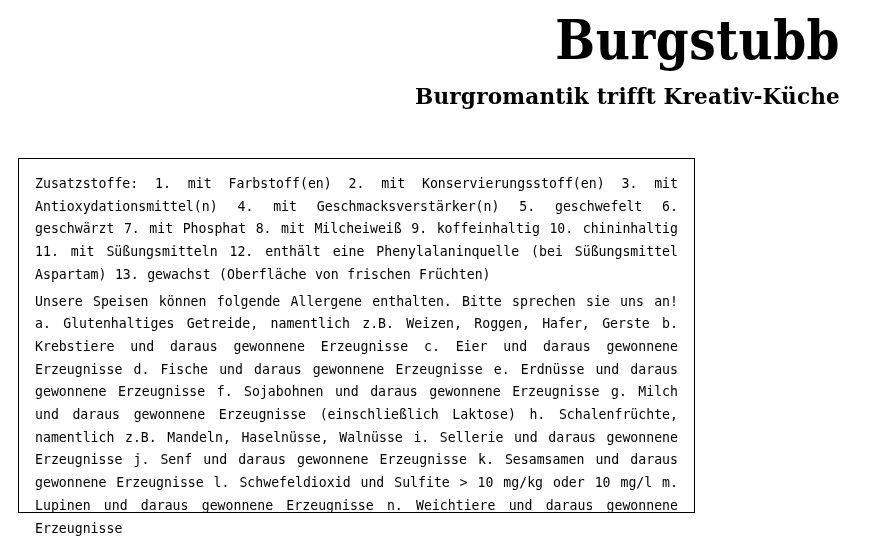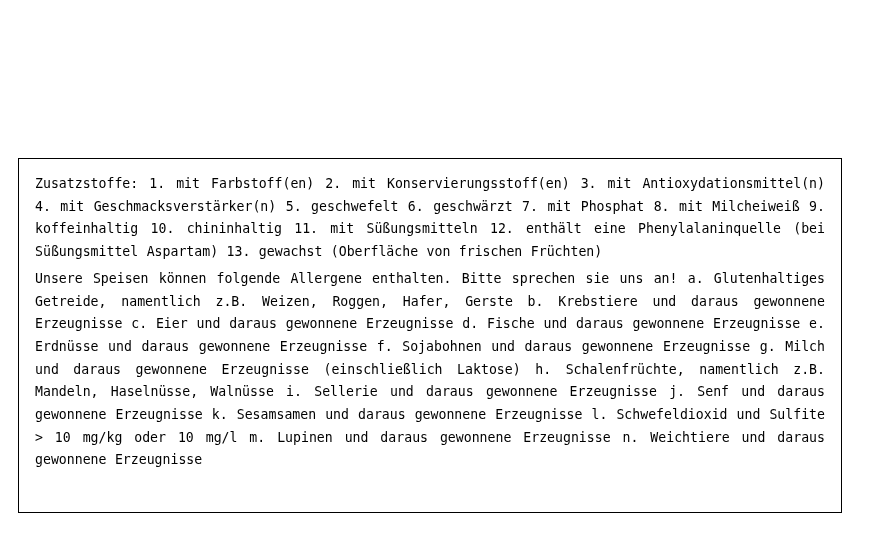--- a/index.html
+++ b/index.html
@@ -43,21 +43,21 @@
     margin-top: 14px;
     letter-spacing: 0.2px;
     color: #000000;
     transform: scaleX(0.98);
     transform-origin: right center;
   }
   .info-box {
     position: absolute;
     left: 18px;
     top: 158px;
-    width: 824px;
+    width: 677px;
     height: 355px;
     box-sizing: border-box;
     border: 1px solid #000000;
     padding: 14px 16px 10px 16px;
   }
   .para {
     font-family: "DejaVu Sans Mono", monospace;
     font-size: 13.2px;
     line-height: 1.72;
     text-align: justify;
@@ -67,19 +67,23 @@
   }
   .para + .para {
     margin-top: 4px;
   }
 </style>
 </head>
 <body>
 
 <div class="page">
 
+  <div class="header">
+    <div class="brand-title">Burgstubb</div>
+    <div class="brand-subtitle">Burgromantik trifft Kreativ-Küche</div>
+  </div>
 
   <div class="info-box">
     <p class="para">Zusatzstoffe: 1. mit Farbstoff(en) 2. mit Konservierungsstoff(en) 3. mit Antioxydationsmittel(n) 4. mit Geschmacksverstärker(n) 5. geschwefelt 6. geschwärzt 7. mit Phosphat 8. mit Milcheiweiß 9. koffeinhaltig 10. chininhaltig 11. mit Süßungsmitteln 12. enthält eine Phenylalaninquelle (bei Süßungsmittel Aspartam) 13. gewachst (Oberfläche von frischen Früchten)</p>
     <p class="para">Unsere Speisen können folgende Allergene enthalten. Bitte sprechen sie uns an! a. Glutenhaltiges Getreide, namentlich z.B. Weizen, Roggen, Hafer, Gerste b. Krebstiere und daraus gewonnene Erzeugnisse c. Eier und daraus gewonnene Erzeugnisse d. Fische und daraus gewonnene Erzeugnisse e. Erdnüsse und daraus gewonnene Erzeugnisse f. Sojabohnen und daraus gewonnene Erzeugnisse g. Milch und daraus gewonnene Erzeugnisse (einschließlich Laktose) h. Schalenfrüchte, namentlich z.B. Mandeln, Haselnüsse, Walnüsse i. Sellerie und daraus gewonnene Erzeugnisse j. Senf und daraus gewonnene Erzeugnisse k. Sesamsamen und daraus gewonnene Erzeugnisse l. Schwefeldioxid und Sulfite &gt; 10 mg/kg oder 10 mg/l m. Lupinen und daraus gewonnene Erzeugnisse n. Weichtiere und daraus gewonnene Erzeugnisse</p>
   </div>
 
 </div>
 
 </body></html>

